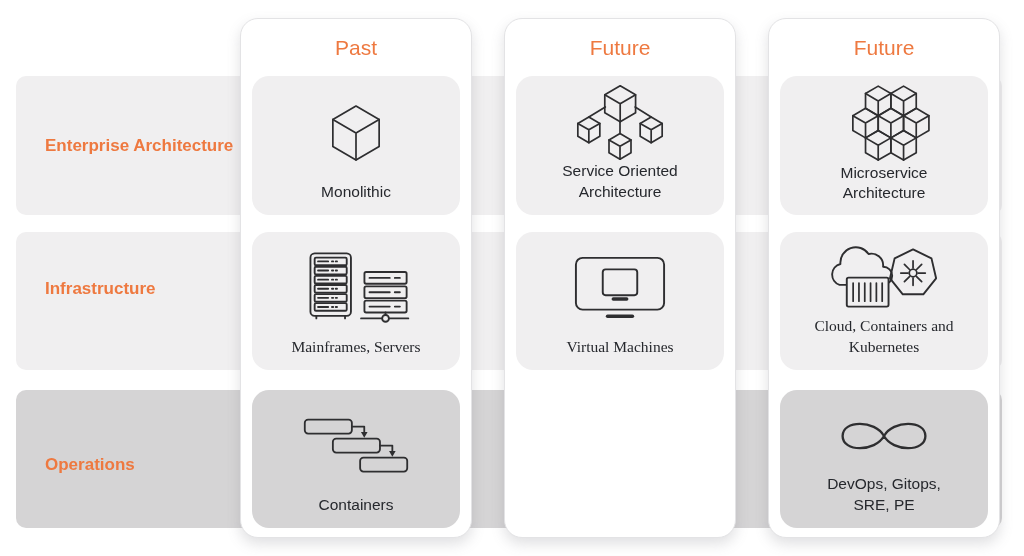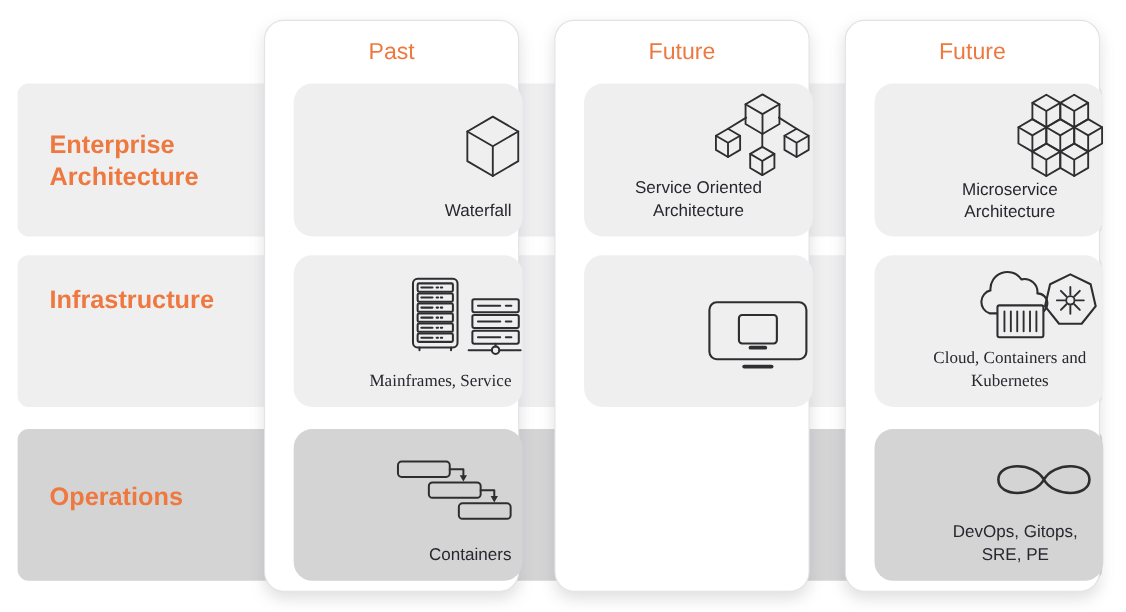--- a/index.html
+++ b/index.html
@@ -5,32 +5,32 @@
   html,body{margin:0;padding:0;background:var(--page_bg,#fff);}
   .stage{position:relative;width:1024px;height:556px;background:var(--page_bg,#fff);
          font-family:"Liberation Sans","DejaVu Sans",sans-serif;overflow:hidden;}
   .band{position:absolute;left:16px;width:986px;border-radius:10px;z-index:0;}
   .band.light{background:var(--band_light,#f0eff0);}
   .band.dark{background:var(--band_dark,#d5d4d5);}
   .band.r1{top:76px;height:139px;}
   .band.r2{top:232px;height:138px;}
   .band.r3{top:390px;height:138px;}
   .row-label{position:absolute;left:45px;width:190px;display:flex;align-items:center;z-index:1;
-             color:var(--orange,#ee7940);font-weight:700;font-size:23px;line-height:1.25;}
+             color:var(--orange,#ee7940);font-weight:700;font-size:17px;line-height:1.25;}
   .row-label.r1{top:76px;height:139px;}
-  .row-label.r2{top:216px;height:113px;}
-  .row-label.r3{top:384px;height:134px;}
+  .row-label.r2{top:232px;height:113px;}
+  .row-label.r3{top:398px;height:134px;}
   .card{position:absolute;top:18px;width:232px;height:520px;z-index:2;
         background:var(--card_bg,#fff);border:1px solid var(--card_border,#e3e3e5);
         border-radius:18px;box-shadow:0 6px 14px rgba(100,100,110,0.20);box-sizing:border-box;}
   .card.c1{left:240px;} .card.c2{left:504px;} .card.c3{left:768px;}
   .card-title{height:57px;display:flex;align-items:center;justify-content:center;
               color:var(--orange,#ee7940);font-weight:400;font-size:21px;}
   .tile{position:absolute;left:11px;width:208px;border-radius:17px;
-        display:flex;flex-direction:column;align-items:flex-end;box-sizing:border-box;margin-left:15px;}
+        display:flex;flex-direction:column;align-items:center;box-sizing:border-box;}
   .tile.light{background:var(--band_light,#f0eff0);}
   .tile.dark{background:var(--band_dark,#d5d4d5);}
   .tile.t1{top:57px;height:139px;}
   .tile.t2{top:213px;height:138px;font-family:Liberation Serif, serif;}
   .tile.t3{top:371px;height:138px;}
   .icon-wrap{flex:1;display:flex;align-items:center;justify-content:center;padding-top:8px;}
   .tile-label{font-size:15.5px;color:var(--text_dark,#26282d);text-align:center;
               line-height:1.32;padding:0 10px 13px;max-width:190px;}
   .tile-label.w150{max-width:150px;}
   .tile-label.w140{max-width:140px;}
@@ -66,21 +66,21 @@
     <div class="card-title">Past</div>
 
     <div class="tile light t1">
       <div class="icon-wrap">
         <svg class="icon" width="54" height="62" viewBox="0 0 56 64">
           <g class="ln">
               <use href="#cube" transform="translate(4,4) scale(2)"></use>
             </g>
         </svg>
       </div>
-      <div class="tile-label">Waterfall</div>
+      <div class="tile-label">Monolithic</div>
     </div>
 
     <div class="tile light t2">
       <div class="icon-wrap">
         <svg class="icon" width="108" height="76" viewBox="0 0 128 90">
           <g class="ln" stroke-width="2.2">
             <rect x="10" y="4" width="48" height="74" rx="5"></rect>
             <rect x="15" y="9" width="38" height="9" rx="1.5"></rect>
             <rect x="15" y="19.8" width="38" height="9" rx="1.5"></rect>
             <rect x="15" y="30.6" width="38" height="9" rx="1.5"></rect>
@@ -97,21 +97,21 @@
             <rect x="74" y="26" width="50" height="14" rx="2"></rect>
             <rect x="74" y="43" width="50" height="14" rx="2"></rect>
             <rect x="74" y="60" width="50" height="14" rx="2"></rect>
             <path d="M80 33 H104 M110 33 h6 M80 50 H104 M110 50 h6 M80 67 H104 M110 67 h6"></path>
             <path d="M99 74 v3"></path>
             <circle cx="99" cy="81" r="4"></circle>
             <path d="M70 81 H95 M103 81 H126"></path>
           </g>
         </svg>
       </div>
-      <div class="tile-label">Mainframes, Service</div>
+      <div class="tile-label">Mainframes, Servers</div>
     </div>
 
     <div class="tile dark t3">
       <div class="icon-wrap">
         <svg class="icon" width="124" height="76" viewBox="0 0 150 92">
           <g class="ln" stroke-width="2.2">
             <rect x="13" y="14" width="57" height="17" rx="4"></rect>
             <rect x="47" y="37" width="57" height="17" rx="4"></rect>
             <rect x="80" y="60" width="57" height="17" rx="4"></rect>
             <path d="M70 22.5 H85 V30"></path>
@@ -147,20 +147,21 @@
       <div class="icon-wrap">
         <svg class="icon" width="100" height="69" viewBox="0 0 104 72">
           <g class="ln" stroke-width="2">
             <rect x="6" y="4" width="92" height="54" rx="7"></rect>
             <rect x="34" y="16" width="36" height="27" rx="3"></rect>
             <path d="M45 47 H59" stroke-width="3.6"></path>
             <path d="M39 65 H65" stroke-width="3.6"></path>
           </g>
         </svg>
       </div>
+      <div class="tile-label">Virtual Machines</div>
     </div>
 
   </div>
 
   <div class="card c3">
     <div class="card-title">Future</div>
 
     <div class="tile light t1">
       <div class="icon-wrap">
         <svg class="icon" width="92" height="79" viewBox="0 0 100 86">

